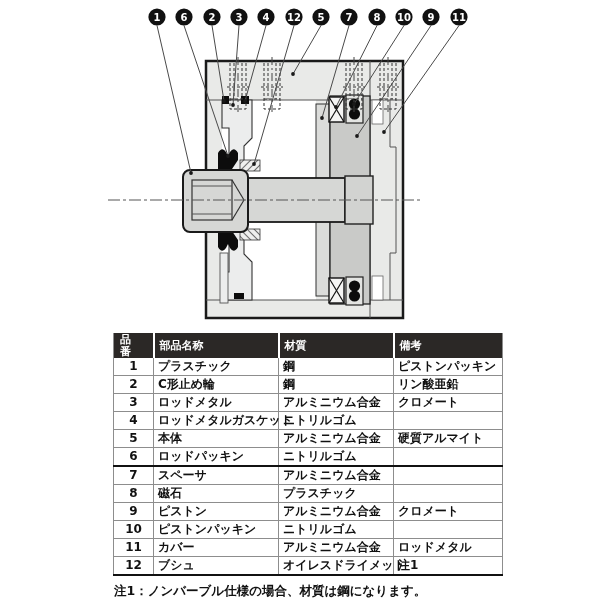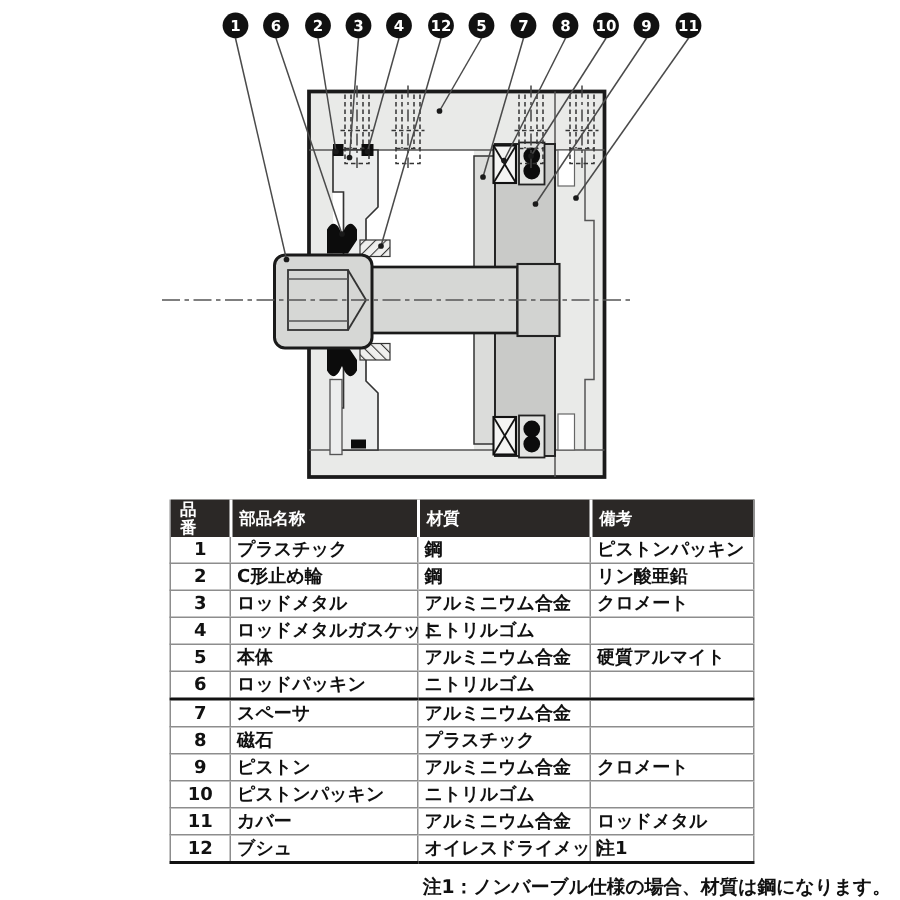--- a/index.html
+++ b/index.html
@@ -43,21 +43,21 @@
     height:17px;padding:0 0 0 4px;white-space:nowrap;overflow:visible;
     border-bottom:1px solid #8d8d8d;border-left:1px solid #8d8d8d;
     background:#fff;
   }
   #parts-table tbody td.col-no{text-align:center;padding:0;border-left:1px solid #8d8d8d;}
   #parts-table{border-left:1px solid #8d8d8d;border-right:1px solid #8d8d8d;}
   #parts-table tbody tr.section-end td{border-bottom:2.5px solid #111;}
   
   #footnote{
     position:absolute;left:114px;top:583px;width:480px;
-    font-size:12.5px;font-weight:600;color:#111;white-space:nowrap;text-align:right;
+    font-size:12.5px;font-weight:600;color:#111;white-space:nowrap;
   }
 </style>
 </head>
 <body>
 
 <div id="stage">
 
   <svg id="diagram" width="600" height="332" viewBox="0 0 600 332">
     <defs>
       <pattern id="hatch" width="5" height="5" patternUnits="userSpaceOnUse" patternTransform="rotate(45)">

